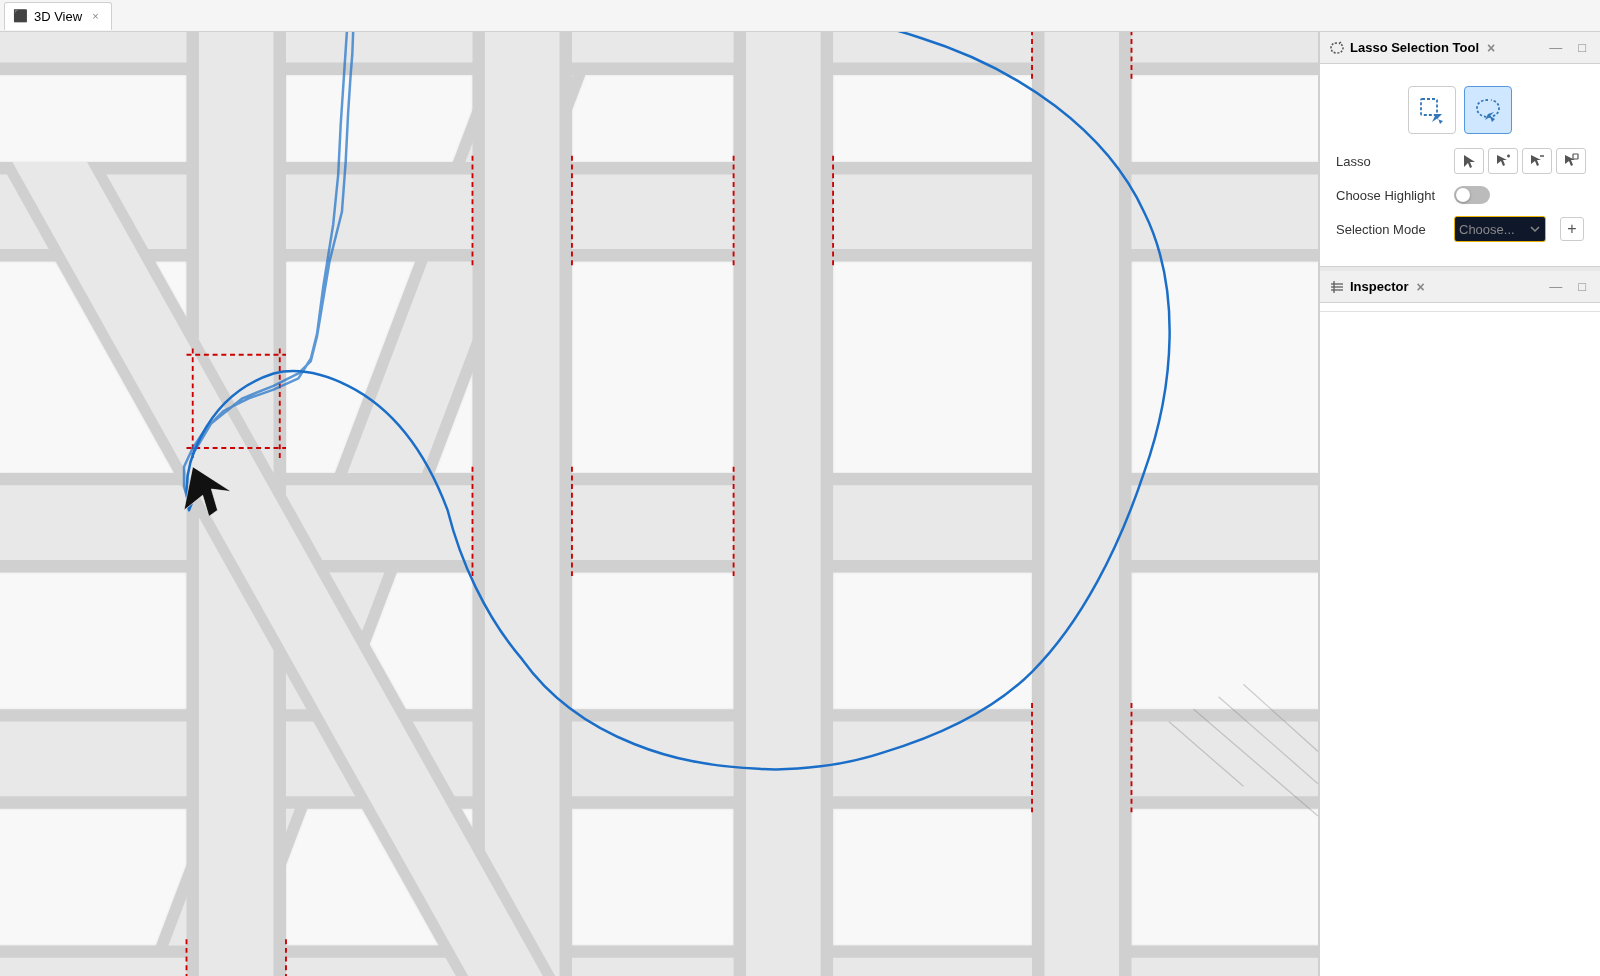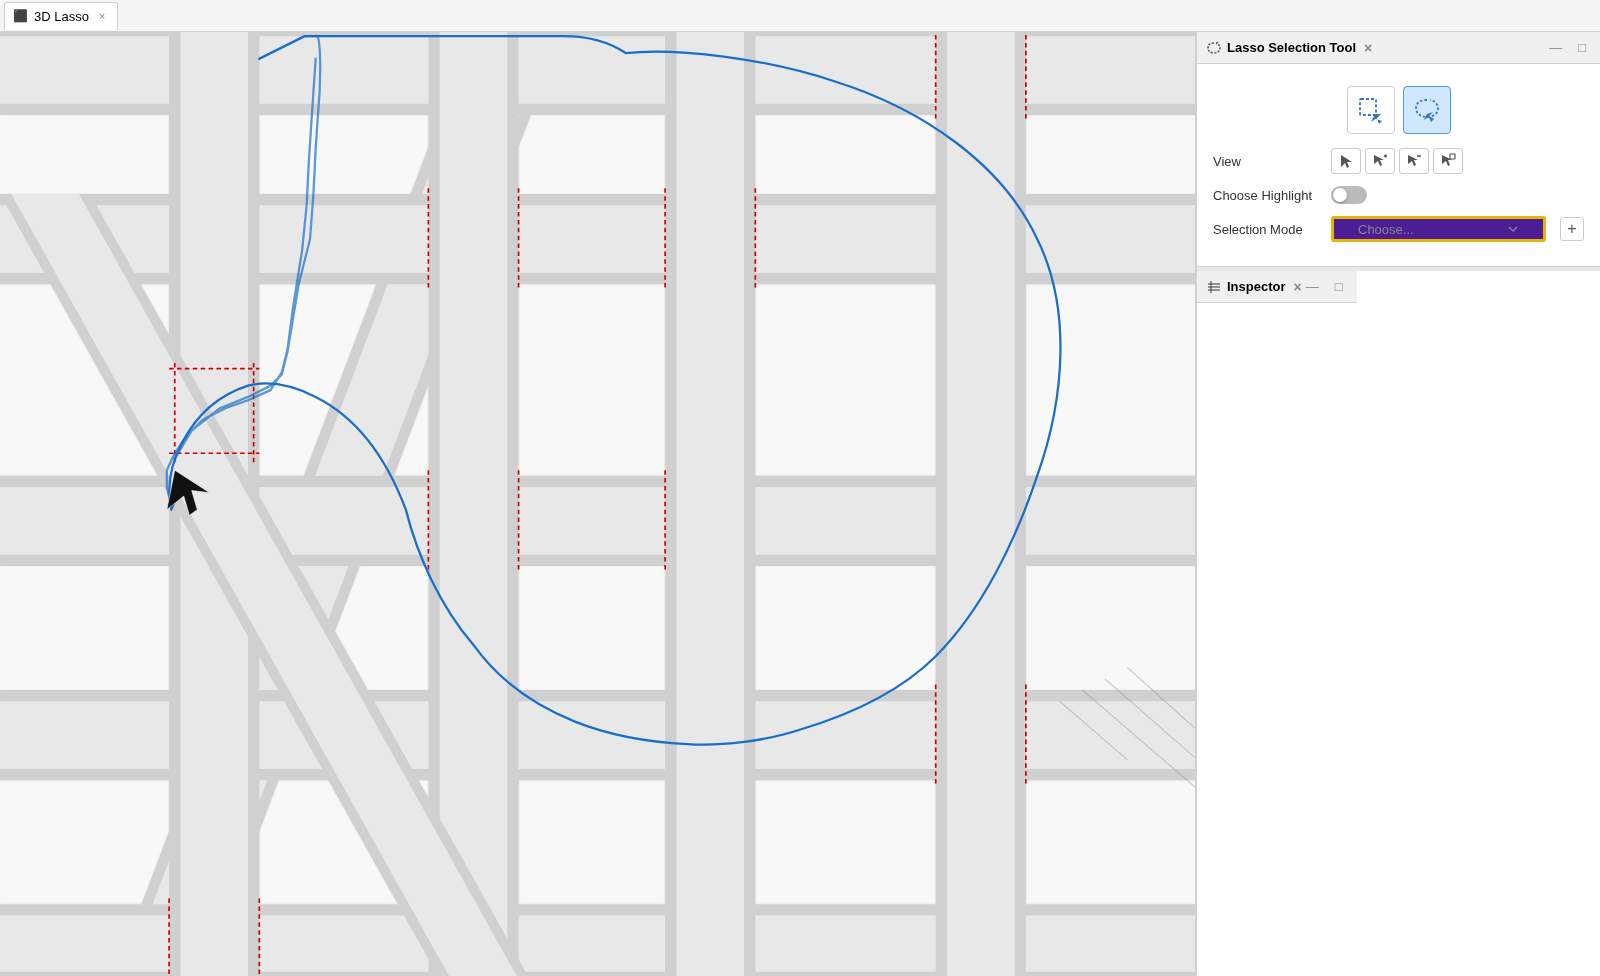--- a/index.html
+++ b/index.html
@@ -71,21 +71,21 @@
     
     .road-svg {
       position: absolute;
       top: 0; left: 0;
       width: 100%;
       height: 100%;
     }
 
     
     .right-panel {
-      width: 404px;
+      width: 281px;
       background: #fafafa;
       display: flex;
       flex-direction: column;
       border-left: 1px solid #d0d0d0;
     }
 
     
     .panel-section {
       background: #fff;
       border-bottom: 1px solid #d0d0d0;
@@ -205,26 +205,26 @@
       height: 14px;
       background: #fff;
       border-radius: 50%;
       box-shadow: 0 1px 3px rgba(0,0,0,0.3);
     }
 
     
     .select-dropdown {
       flex: 1;
       height: 26px;
-      border: 3px solid #eab308;
+      border: 1px solid #eab308;
       border-radius: 3px;
-      padding: 2px 24px;
+      padding: 2px 4px;
       font-size: 13px;
       color: #555;
-      background: #4c1d95;
+      background: #0f172a;
       cursor: pointer;
       display: flex;
       align-items: center;
       justify-content: space-between;
     }
     .add-btn {
       width: 24px;
       height: 24px;
       border: 1px solid #ccc;
       border-radius: 3px;
@@ -234,41 +234,42 @@
       justify-content: center;
       cursor: pointer;
       font-size: 16px;
       color: #555;
     }
 
     
     .inspector-panel {
       flex: 1;
       display: flex;
+      flex-direction: column;
       background: #fff;
     }
 
     .inspector-body {
       flex: 1;
       padding: 12px 16px;
     }
 
     .inspector-divider {
       height: 1px;
       background: #e0e0e0;
       margin: 8px 0;
     }
   </style>
 </head>
 <body>
 
 <div class="tab-bar">
   <div class="tab">
     <span class="tab-icon">⬛</span>
-    <span>3D Lasso</span>
+    <span>3D View</span>
     <span class="tab-close">×</span>
   </div>
 </div>
 
 <div class="main-layout">
 
   <div class="canvas-area">
 
     <div class="canvas-toolbar">
       <div class="canvas-toolbar-btn" title="Layers">
@@ -472,21 +473,21 @@
 
           <div class="lasso-icon-btn active" title="Lasso Select">
             <svg width="28" height="28" viewBox="0 0 28 28" fill="none" stroke="#3377bb" stroke-width="1.8">
               <path d="M14 4 C7 4 3 7 3 12 C3 17 7 21 14 21 C21 21 25 17 25 12 C25 8 22 5 17 4" stroke-dasharray="2.5,2"></path>
               <polygon points="16,22 13,28 18,25 20,30 23,27 18,24 22,20" fill="#3377bb" stroke="none" transform="translate(-2,-4)"></polygon>
             </svg>
           </div>
         </div>
 
         <div class="control-row">
-          <span class="control-label">View</span>
+          <span class="control-label">Lasso</span>
           <div class="mode-btns">
 
             <div class="mode-btn" title="Select">
               <svg width="16" height="16" viewBox="0 0 16 16" fill="none">
                 <polygon points="3,2 3,14 7,10 9,15 11,14 9,9 14,9" fill="#555"></polygon>
               </svg>
             </div>
 
             <div class="mode-btn" title="Add to selection">
               <svg width="16" height="16" viewBox="0 0 16 16" fill="none">

